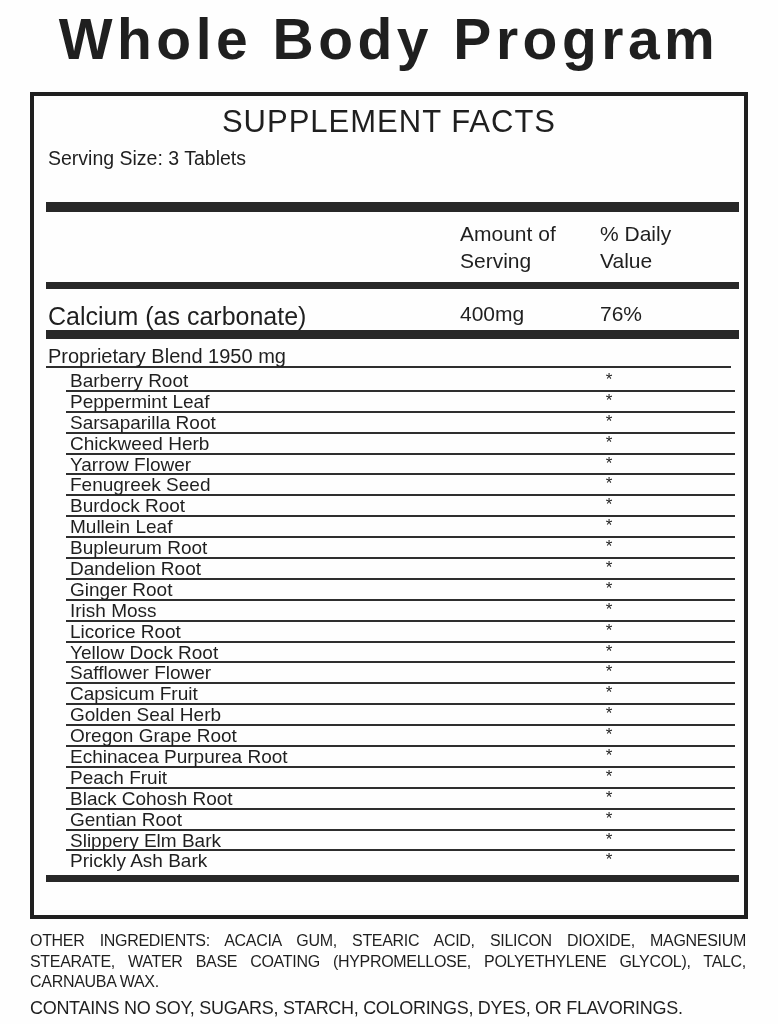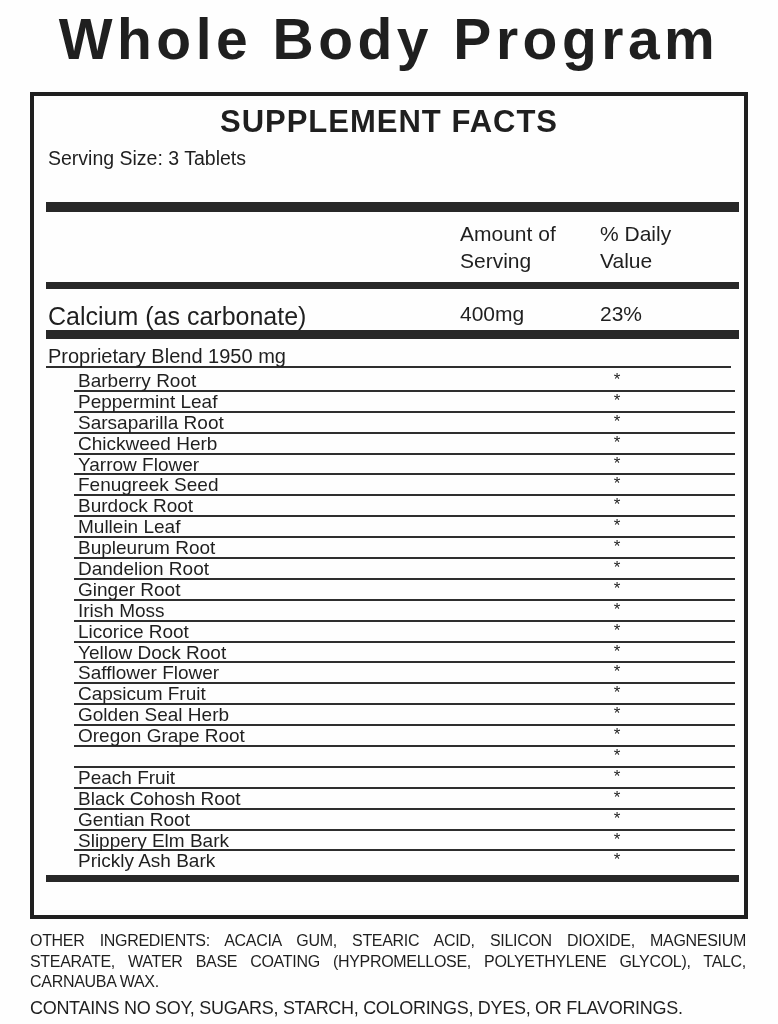--- a/index.html
+++ b/index.html
@@ -23,21 +23,21 @@
   .facts-box{
     position:absolute;left:30px;top:92px;
     width:710px;height:819px;
     border:4px solid #1f1f1f;
     background:#fefefe;
   }
 
   .facts-heading{
     position:absolute;top:8px;left:0;width:710px;
     text-align:center;
-    font-size:31px;font-weight:bold;letter-spacing:1px;
+    font-size:31px;font-weight:normal;letter-spacing:1px;
     white-space:nowrap;
   }
   .serving-size{position:absolute;top:51px;left:14px;font-size:19.5px;white-space:nowrap;}
   .serving-count{position:absolute;top:75px;left:14px;font-size:19.5px;white-space:nowrap;}
 
   .bar{position:absolute;left:12px;right:5px;background:#282828;}
   .bar-1{top:106px;height:10px;}
   .bar-2{top:186px;height:7px;}
   .bar-3{top:234px;height:9px;}
   .bar-4{top:779px;height:7px;}
@@ -53,21 +53,21 @@
   .calcium-name{position:absolute;top:206px;left:14px;font-size:25px;white-space:nowrap;}
   .calcium-amount{position:absolute;top:206px;left:426px;font-size:21px;white-space:nowrap;}
   .calcium-dv{position:absolute;top:206px;left:566px;font-size:21px;white-space:nowrap;}
 
   .blend-row{
     position:absolute;top:249px;left:12px;right:13px;height:21px;
     border-bottom:2px solid #2e2e2e;
   }
   .blend-label{font-size:20px;padding-left:2px;white-space:nowrap;}
 
-  .ing-list{position:absolute;top:275px;left:40px;right:9px;}
+  .ing-list{position:absolute;top:275px;left:32px;right:9px;}
   .ing-row{
     position:relative;height:20.9px;box-sizing:border-box;
     border-bottom:2px solid #2e2e2e;
   }
   .ing-row:last-child{border-bottom:none;}
   .ing-name{
     position:absolute;left:4px;top:0;
     font-size:19px;line-height:20px;white-space:nowrap;
   }
   .ing-dv{
@@ -104,21 +104,21 @@
 
     <div class="col-head dv">% Daily
 Value</div>
     <div class="col-head amount">Amount of
 Serving</div>
 
     <div class="bar bar-2"></div>
 
     <div class="calcium-name">Calcium (as carbonate)</div>
     <div class="calcium-amount">400mg</div>
-    <div class="calcium-dv">23%</div>
+    <div class="calcium-dv">76%</div>
 
     <div class="bar bar-3"></div>
 
     <div class="blend-row">
       <div class="blend-label">Proprietary Blend 1950 mg</div>
     </div>
 
     <div class="ing-list">
 
         <div class="ing-row">
@@ -205,20 +205,21 @@
           <span class="ing-name">Golden Seal Herb</span>
           <span class="ing-dv">*</span>
         </div>
 
         <div class="ing-row">
           <span class="ing-name">Oregon Grape Root</span>
           <span class="ing-dv">*</span>
         </div>
 
         <div class="ing-row">
+          <span class="ing-name">Echinacea Purpurea Root</span>
           <span class="ing-dv">*</span>
         </div>
 
         <div class="ing-row">
           <span class="ing-name">Peach Fruit</span>
           <span class="ing-dv">*</span>
         </div>
 
         <div class="ing-row">
           <span class="ing-name">Black Cohosh Root</span>

